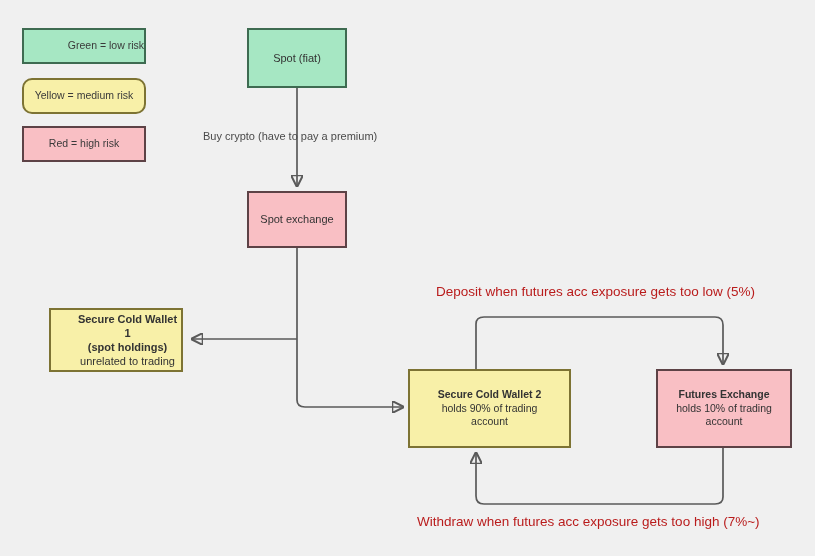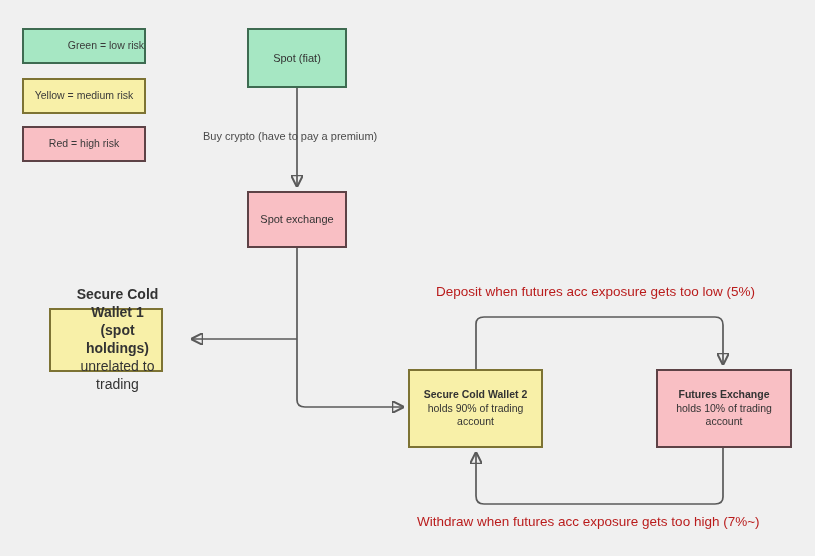--- a/index.html
+++ b/index.html
@@ -97,42 +97,42 @@
     <path d="M 297 339 L 192 339" marker-end="url(#arrow)"></path>
 
     <path d="M 476 369 L 476 324 Q 476 317 484 317 L 715 317 Q 723 317 723 325 L 723 364" marker-end="url(#arrow)"></path>
 
     <path d="M 723 448 L 723 497 Q 723 504 715 504 L 484 504 Q 476 504 476 496 L 476 453" marker-end="url(#arrow)"></path>
   </svg>
 
   <div class="node green legend-item" style="left:22px; top:28px; width:124px; height:36px;align-items:flex-end;">
     <span>Green = low risk</span>
   </div>
-  <div class="node yellow legend-item" style="left:22px; top:78px; width:124px; height:36px;">
+  <div class="node yellow legend-item" style="left:22px; top:78px; width:124px; height:36px;border-radius:10px;">
     <span>Yellow = medium risk</span>
   </div>
   <div class="node red legend-item" style="left:22px; top:126px; width:124px; height:36px;">
     <span>Red = high risk</span>
   </div>
 
   <div class="node green" style="left:247px; top:28px; width:100px; height:60px; font-size:11px;">
     <span>Spot (fiat)</span>
   </div>
 
   <div class="node red" style="left:247px; top:191px; width:100px; height:57px; font-size:11px;">
     <span>Spot exchange</span>
   </div>
 
-  <div class="node yellow" style="left:49px; top:308px; width:114px; height:64px; font-size:14px;padding-left:23px;">
+  <div class="node yellow" style="left:49px; top:308px; width:134px; height:64px; font-size:11px;padding-left:23px;">
     <span class="ttl">Secure Cold Wallet 1</span>
     <span class="ttl">(spot holdings)</span>
     <span>unrelated to trading</span>
   </div>
 
-  <div class="node yellow" style="left:408px; top:369px; width:135px; height:79px; font-size:10.5px;">
+  <div class="node yellow" style="left:408px; top:369px; width:163px; height:79px; font-size:10.5px;">
     <span class="ttl">Secure Cold Wallet 2</span>
     <span>holds 90% of trading</span>
     <span>account</span>
   </div>
 
   <div class="node red" style="left:656px; top:369px; width:136px; height:79px; font-size:10.5px;">
     <span class="ttl">Futures Exchange</span>
     <span>holds 10% of trading</span>
     <span>account</span>
   </div>

